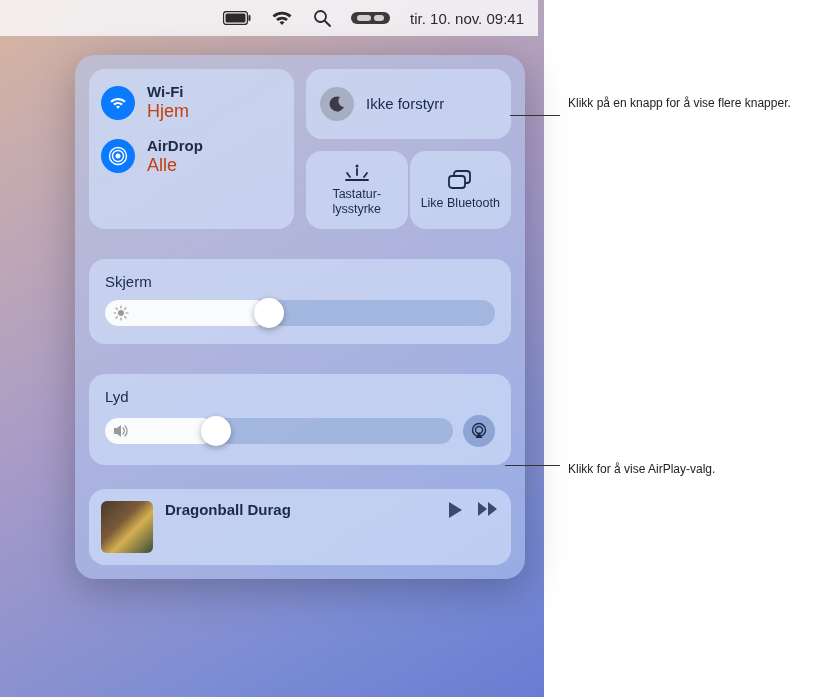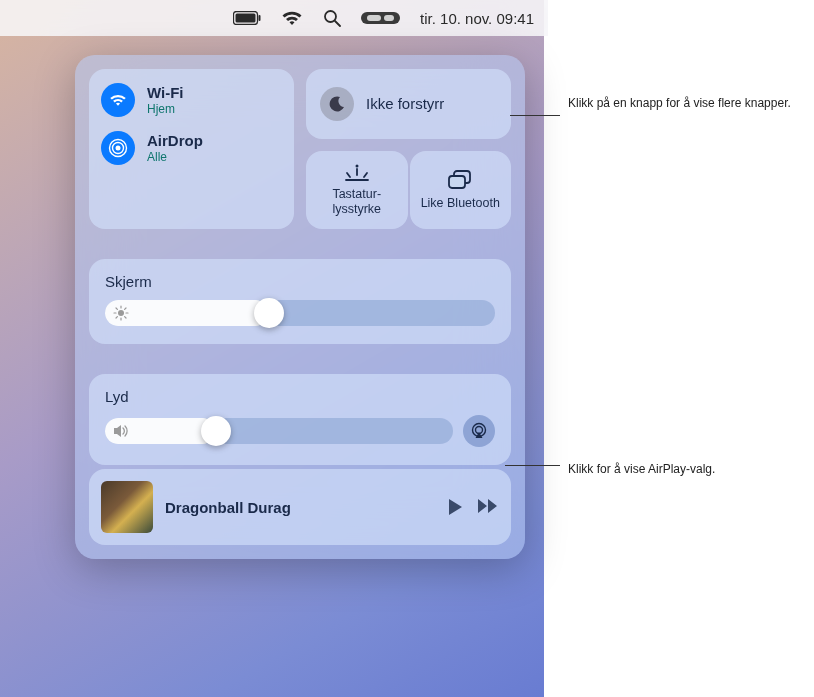--- a/index.html
+++ b/index.html
@@ -8,21 +8,21 @@
     width: 814px;
     height: 697px;
     background: linear-gradient(150deg, #d8b5a0 0%, #a89bc7 40%, #7b8cd4 70%, #5a6fd0 100%);
     position: relative;
     overflow: hidden;
   }
 
   
   .menubar {
     position: absolute;
-    top: 0; left: 0; right: 266px;
+    top: 0; left: 0; right: 276px;
     height: 36px;
     background: rgba(248,248,250,0.85);
     backdrop-filter: blur(20px);
     display: flex;
     align-items: center;
     justify-content: flex-end;
     padding: 8px 14px;
     gap: 20px;
     color: #2a2a2a;
     font-size: 15px;
@@ -74,21 +74,21 @@
   .conn-item{ display:flex; align-items:center; gap:12px; cursor:pointer;}
   .circ{
     width:34px;height:34px;border-radius:50%;
     display:flex;align-items:center;justify-content:center;
     flex-shrink:0;
   }
   .circ.blue{ background:#0a7aff; color:#fff;}
   .circ.grey{ background:rgba(120,120,130,0.4); color:#444;}
   .conn-text{ display:flex; flex-direction:column; line-height:1.2;justify-content:space-between;}
   .conn-title{ font-size:15px; font-weight:600; color:#1a2a4a;}
-  .conn-sub{ font-size:12px; color:#0f766e;}
+  .conn-sub{ font-size:18px; color:#c2410c;}
 
   .dnd-card{ display:flex; align-items:center; gap:12px; padding:18px 14px; cursor:pointer;}
   .dnd-title{ font-size:15px; font-weight:400; color:#1a2a4a; line-height:1.25;}
 
   .two-small{ display:grid; grid-template-columns:1fr 1fr; gap:2px;}
   .small-card{
     background:rgba(210,225,250,0.65);
     border-radius:16px;
     display:flex; flex-direction:column; align-items:center; justify-content:center;
     padding:12px 6px; gap:6px; cursor:pointer;
@@ -121,21 +121,21 @@
   .slider-row{ display:flex; align-items:center; gap:10px;}
   .slider-row .slider-track{ flex:1;}
   .airplay-btn{
     width:32px;height:32px;border-radius:50%;
     background:rgba(100,130,190,0.55);
     display:flex;align-items:center;justify-content:center;
     cursor:pointer;
     color:#1a2a4a;
   }
 
-  .nowplaying{ margin-top:4px; padding:12px; display:flex; align-items:center; gap:12px;}
+  .nowplaying{ margin-top:24px; padding:12px; display:flex; align-items:flex-start; gap:12px;}
   .art{
     width:52px;height:52px;border-radius:6px;
     background:linear-gradient(135deg,#4a3a2a,#7a5a3a 40%,#d4b050 60%,#3a4a3a);
     flex-shrink:0;
   }
   .trackinfo{ flex:1; min-width:0;}
   .track-title{ font-size:15px; font-weight:600; color:#1a2a4a; white-space:nowrap; overflow:hidden; text-overflow:ellipsis;}
   .track-sub{ font-size:13px; color:#5a6a8a; white-space:nowrap; overflow:hidden; text-overflow:ellipsis;}
   .media-ctrls{ display:flex; gap:14px; color:#3a4a6a;}
   .media-btn{ cursor:pointer; }

